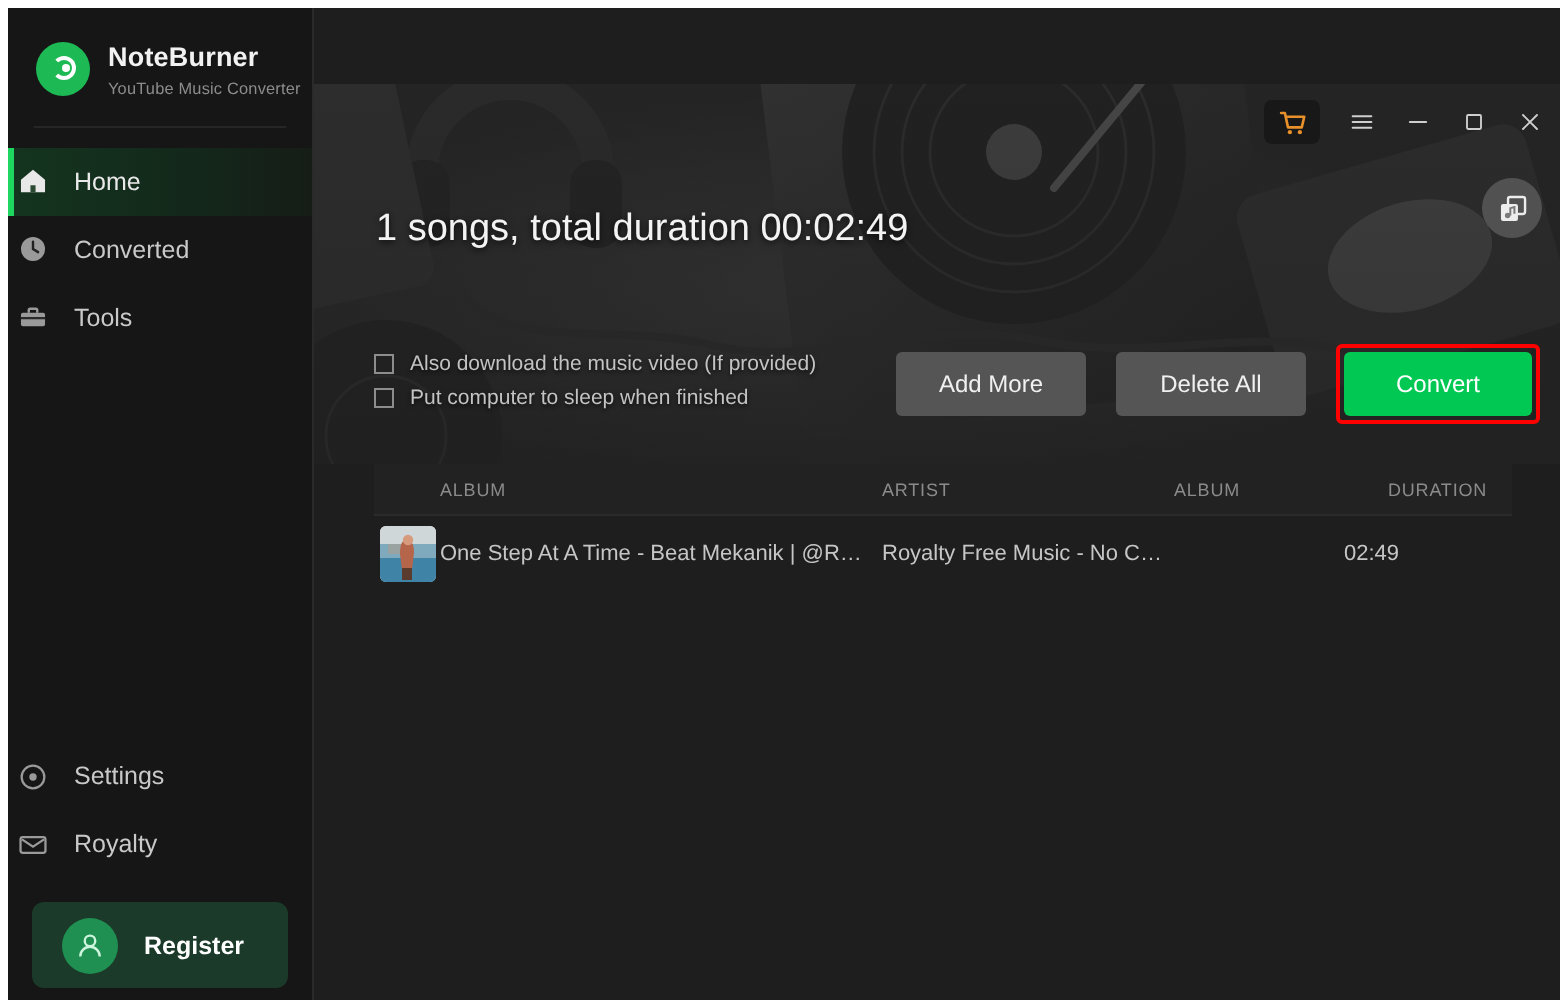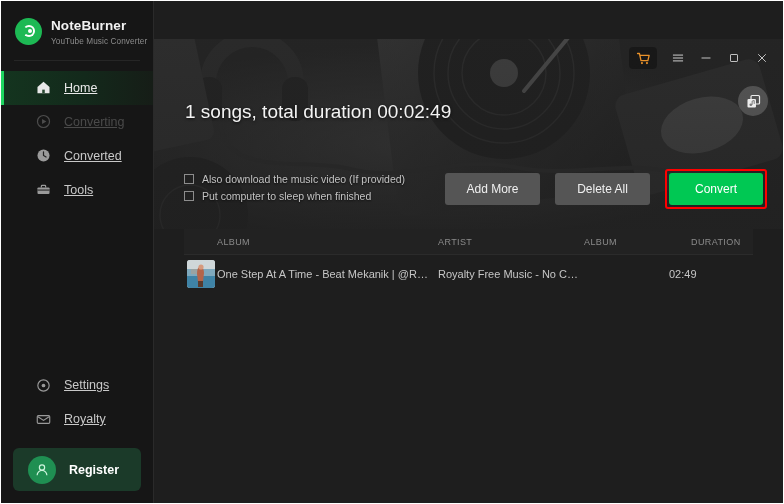--- a/index.html
+++ b/index.html
@@ -6,21 +6,21 @@
   html, body {
     width: 784px; height: 504px;
     background: #0e0e0e;
     font-family: "Liberation Sans", sans-serif;
     overflow: hidden;
   }
   #app {
     position: relative;
     width: 784px; height: 504px;
     background: #1b1b1b;
-    border: 1px solid #ffffff;
+    border: 4px solid #ffffff;
     overflow: hidden;
   }
 
   
   #sidebar {
     position: absolute; left: 0; top: 0;
     width: 153px; height: 502px;
     background: #161616;
     border-right: 1px solid #2a2a2a;
   }
@@ -57,25 +57,24 @@
   .brand-sep {
     margin: 14px 13px 0 13px;
     height: 1px; background: #262626;
   }
 
   .nav { margin-top: 10px; }
   .nav-item {
     position: relative;
     display: flex; align-items: center;
     height: 34px;
-    padding-left: 34px;
+    padding-left: 4px;
     gap: 12px;
     color: #c9c9c9;
     font-size: 12.5px;
-    text-decoration: underline;
   }
   .nav-item .nav-ico { width: 17px; height: 17px; flex: none; display: block; }
   .nav-item.active {
     background: linear-gradient(to right, #14351f 0%, #13291b 55%, #161d17 100%);
     color: #e9e9e9;
   }
   .nav-item.active::before {
     content: "";
     position: absolute; left: 0; top: 0;
     width: 3px; height: 100%;
@@ -247,27 +246,20 @@
     <div class="nav">
 
       <div class="nav-item active">
         <svg class="nav-ico" viewBox="0 0 24 24">
           <path d="M12 4 L3.5 11.2 V20 H20.5 V11.2 Z" fill="#e8e8e8"></path>
           <rect x="10.2" y="15" width="3.6" height="5" fill="#2a4a33"></rect>
         </svg>
         <span>Home</span>
       </div>
 
-      <div class="nav-item disabled">
-        <svg class="nav-ico" viewBox="0 0 24 24">
-          <circle cx="12" cy="12" r="8.5" fill="none" stroke="#8f8f8f" stroke-width="1.7"></circle>
-          <path d="M10 8.5 L16 12 L10 15.5 Z" fill="#8f8f8f"></path>
-        </svg>
-        <span>Converting</span>
-      </div>
 
       <div class="nav-item">
         <svg class="nav-ico" viewBox="0 0 24 24">
           <circle cx="12" cy="12" r="8.5" fill="#9a9a9a"></circle>
           <path d="M12 6.8 V12 L15.6 14.2" fill="none" stroke="#222" stroke-width="1.7" stroke-linecap="round"></path>
         </svg>
         <span>Converted</span>
       </div>
 
       <div class="nav-item">

